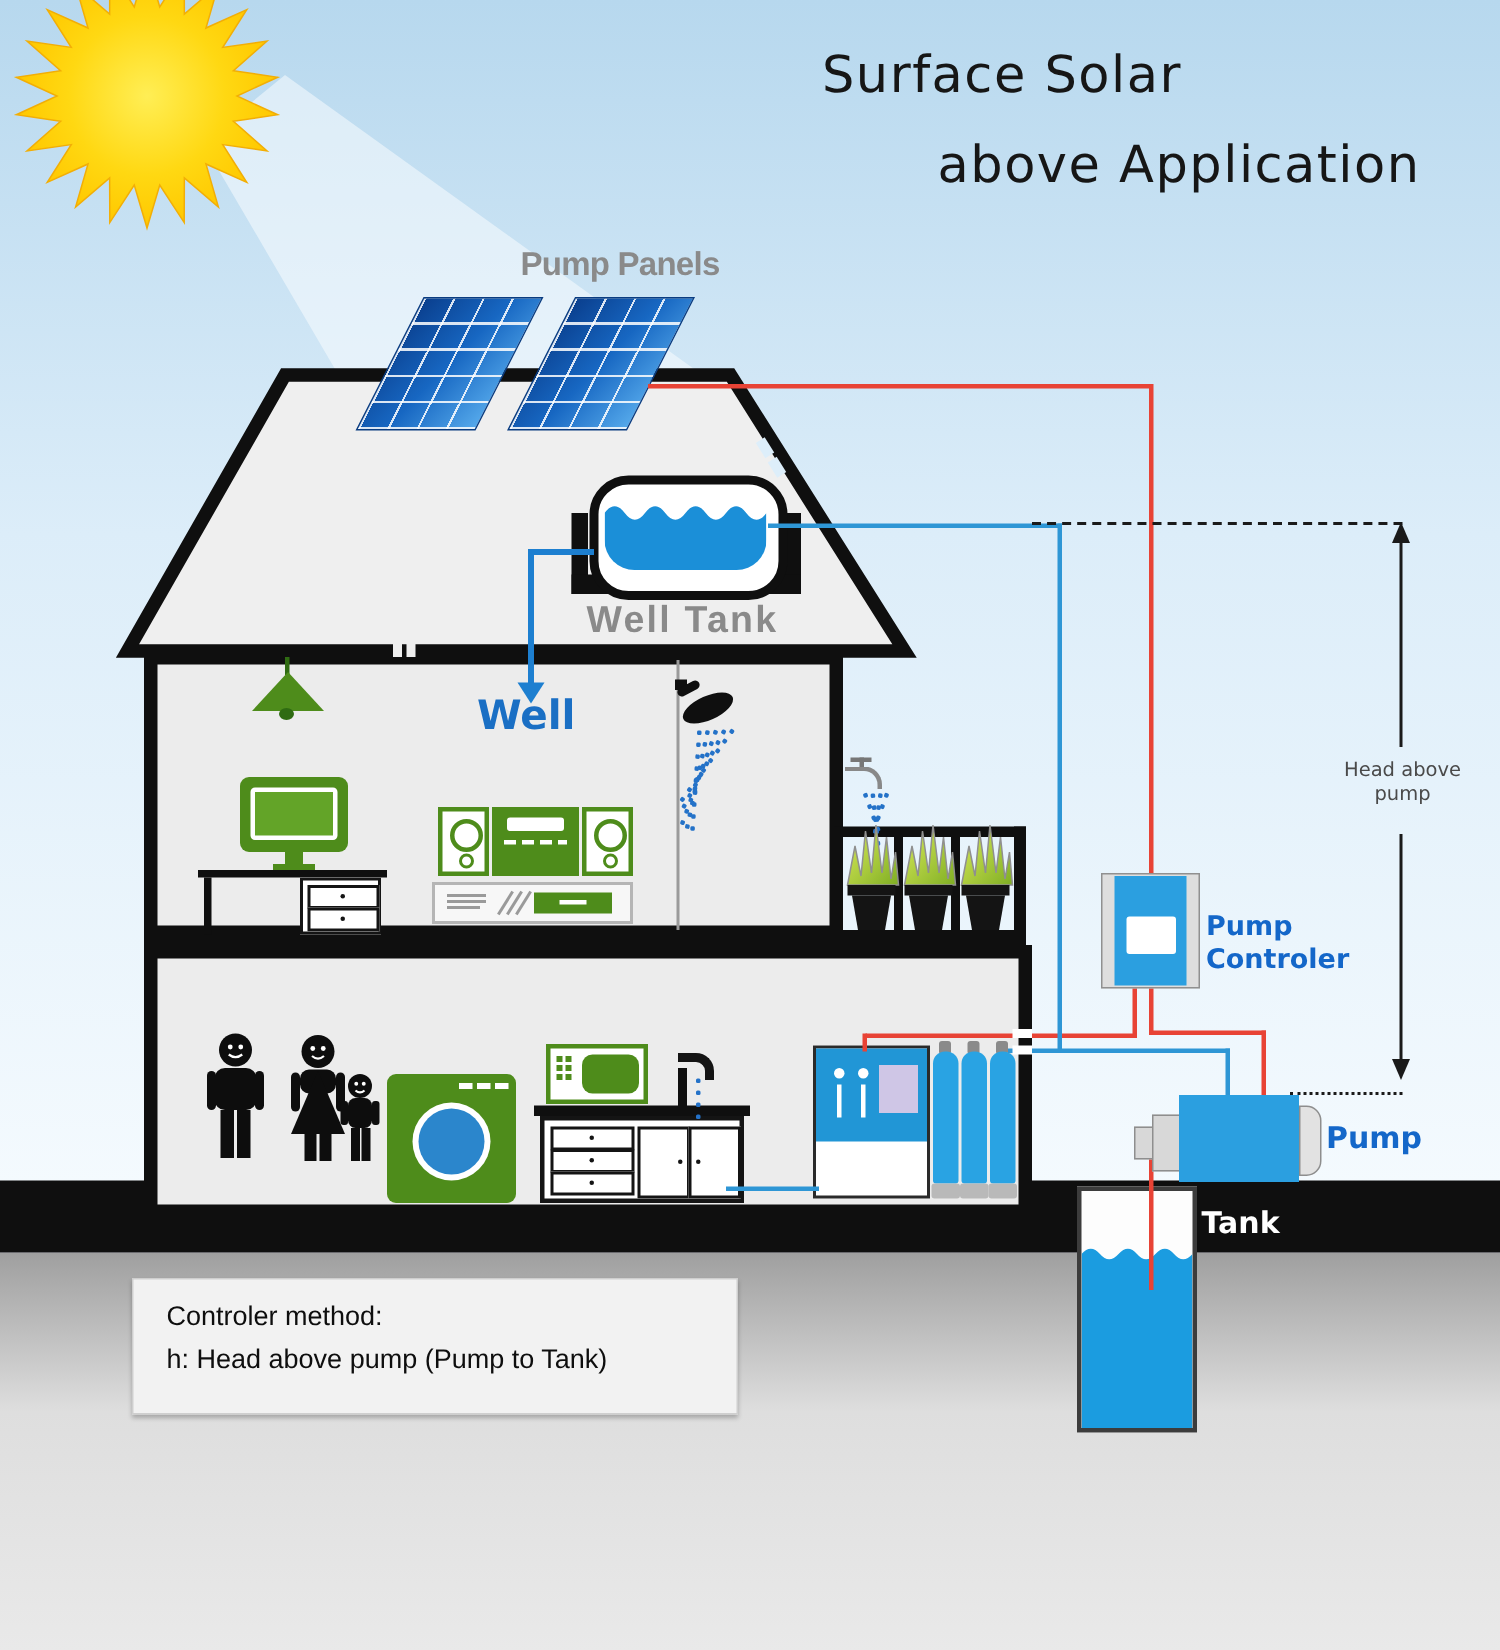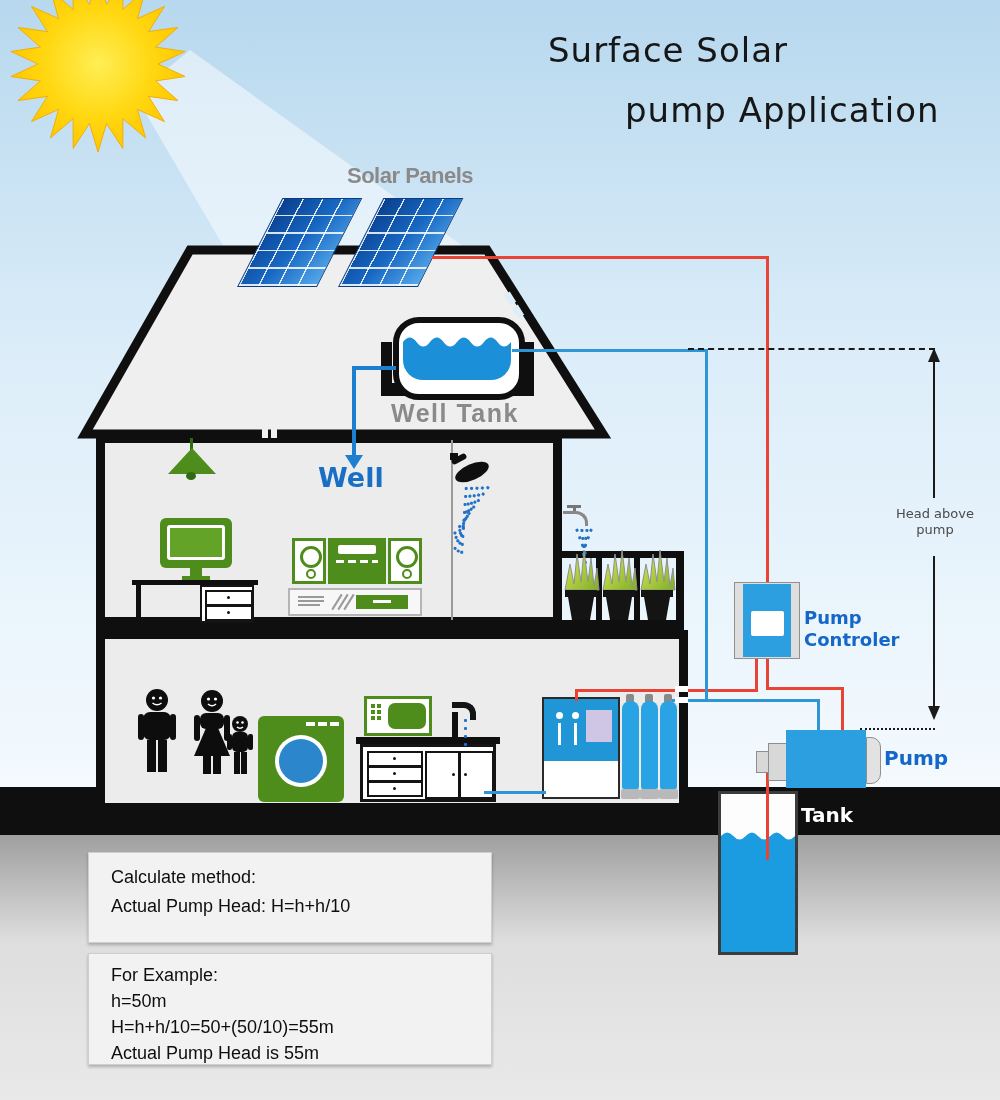--- a/index.html
+++ b/index.html
@@ -58,31 +58,31 @@
       <radialGradient id="sunG">
         <stop offset="0%" style="stop-color:var(--sun-core,#ffee55)"></stop>
         <stop offset="60%" stop-color="#ffd812"></stop>
         <stop offset="100%" style="stop-color:var(--sun-edge,#ffc800)"></stop>
       </radialGradient>
     </defs>
     <polygon id="sun-star" fill="url(#sunG)" stroke="#f2ae06" stroke-width="1" points="90.0,2.0 98.5,30.6 114.8,5.6 114.9,35.4 137.6,16.0 129.3,44.7 156.5,32.4 140.5,57.6 170.0,53.4 147.6,73.1 177.1,77.5 150.0,90.0 177.1,102.5 147.6,106.9 170.0,126.6 140.5,122.4 156.5,147.6 129.3,135.3 137.6,164.0 114.9,144.6 114.8,174.4 98.5,149.4 90.0,178.0 81.5,149.4 65.2,174.4 65.1,144.6 42.4,164.0 50.7,135.3 23.5,147.6 39.5,122.4 10.0,126.6 32.4,106.9 2.9,102.5 30.0,90.0 2.9,77.5 32.4,73.1 10.0,53.4 39.5,57.6 23.5,32.4 50.7,44.7 42.4,16.0 65.1,35.4 65.2,5.6 81.5,30.6"></polygon>
   </svg>
 
   <div class="abs title-line" style="left:548px;top:30px;">Surface Solar</div>
-  <div class="abs title-line" style="left:625px;top:90px;">pump Application</div>
+  <div class="abs title-line" style="left:625px;top:90px;">above Application</div>
 
   <svg class="abs" style="left:80px;top:242px;width:530px;height:200px" viewBox="0 0 530 200">
     <polygon points="110,8 407,8 523,192 5,192" fill="#efefef" stroke="#0f0f0f" stroke-width="9"></polygon>
   </svg>
   <div class="abs" style="left:504px;top:295px;width:12px;height:7px;background:#ddeefa;transform:rotate(58deg);"></div>
   <div class="abs" style="left:512px;top:308px;width:12px;height:7px;background:#ddeefa;transform:rotate(58deg);"></div>
 
   <div class="abs panel" style="left:237px;top:198px;"></div>
   <div class="abs panel" style="left:338px;top:198px;"></div>
-  <div class="abs lbl-gray" style="left:347px;top:163px;font-size:22px;letter-spacing:-0.5px;">Solar Panels</div>
+  <div class="abs lbl-gray" style="left:347px;top:163px;font-size:22px;letter-spacing:-0.5px;">Pump Panels</div>
 
   <div class="abs wallbox" style="left:96px;top:434px;width:448px;height:174px;"></div>
   <div class="abs wallbox" style="left:96px;top:630px;width:574px;height:164px;"></div>
   <div class="abs blackbar" style="left:96px;top:620px;width:588px;height:14px;"></div>
   <div class="abs" style="left:262px;top:429px;width:6px;height:9px;background:#efefef;"></div>
   <div class="abs" style="left:271px;top:429px;width:6px;height:9px;background:#efefef;"></div>
   <div class="abs" style="left:451px;top:440px;width:2px;height:180px;background:#9a9a9a;"></div>
 
   <div class="abs blackbar" style="left:381px;top:342px;width:11px;height:54px;"></div>
   <div class="abs blackbar" style="left:523px;top:342px;width:11px;height:54px;"></div>
@@ -410,23 +410,17 @@
   <div class="abs" style="left:933px;top:556px;width:2px;height:152px;background:#1a1a1a;"></div>
   <div class="abs" style="left:928px;top:348px;width:0;height:0;border-left:6px solid transparent;border-right:6px solid transparent;border-bottom:14px solid #1a1a1a;"></div>
   <div class="abs" style="left:928px;top:706px;width:0;height:0;border-left:6px solid transparent;border-right:6px solid transparent;border-top:14px solid #1a1a1a;"></div>
   <div class="abs" style="left:860px;top:728px;width:75px;height:0;border-top:2px dotted #1a1a1a;"></div>
   <div class="abs" style="left:883px;top:506px;width:104px;text-align:center;font-size:13px;line-height:16px;color:#4a4a4a;font-family:'DejaVu Sans',sans-serif;">
     <div>Head above</div>
     <div>pump</div>
   </div>
 
   <div class="abs info-box" style="left:88px;top:852px;width:404px;height:91px;box-sizing:border-box;">
-    <div>Calculate method:</div>
-    <div>Actual Pump Head: H=h+h/10</div>
-  </div>
-  <div class="abs info-box" style="left:88px;top:953px;width:404px;height:112px;box-sizing:border-box;padding-top:8px;line-height:26px;">
-    <div>For Example:</div>
-    <div>h=50m</div>
-    <div>H=h+h/10=50+(50/10)=55m</div>
-    <div>Actual Pump Head is 55m</div>
+    <div>Controler method:</div>
+    <div>h: Head above pump (Pump to Tank)</div>
   </div>
 
 </div>
 
 </body></html>

